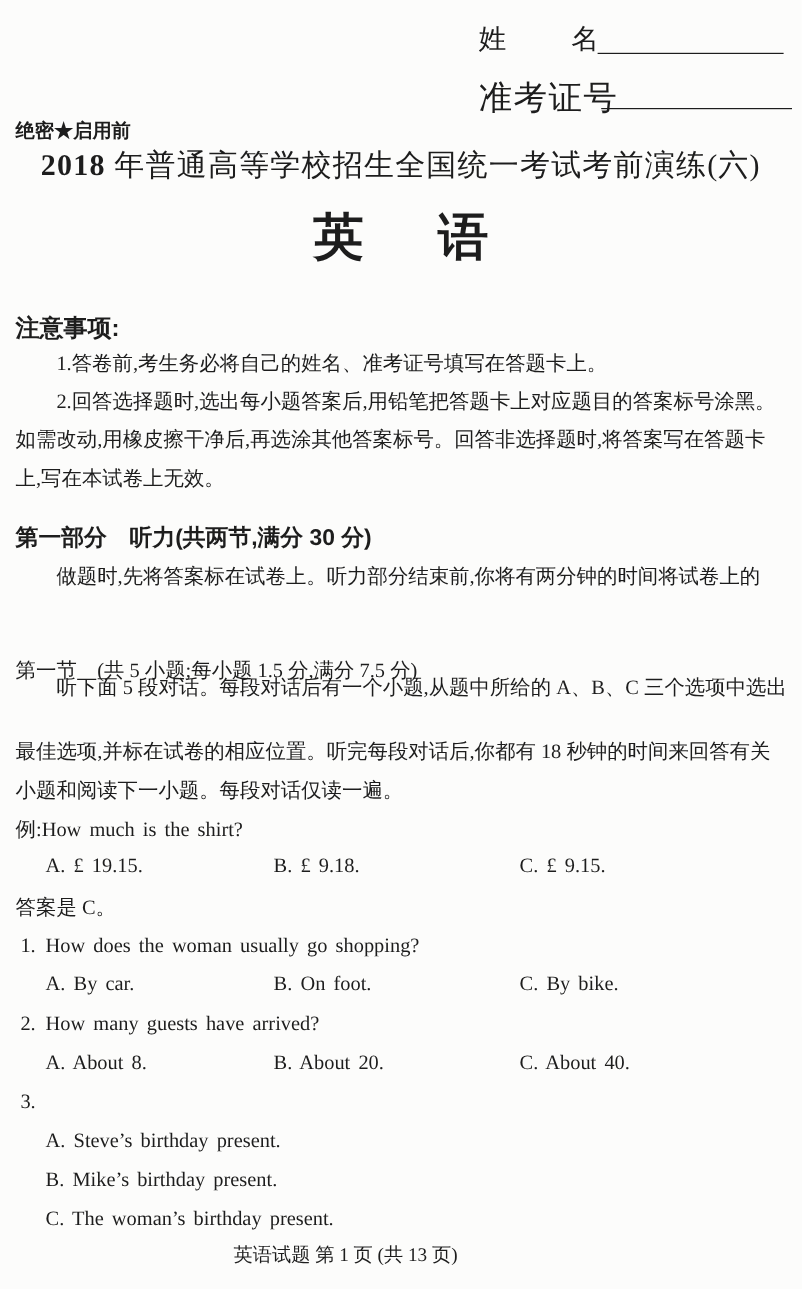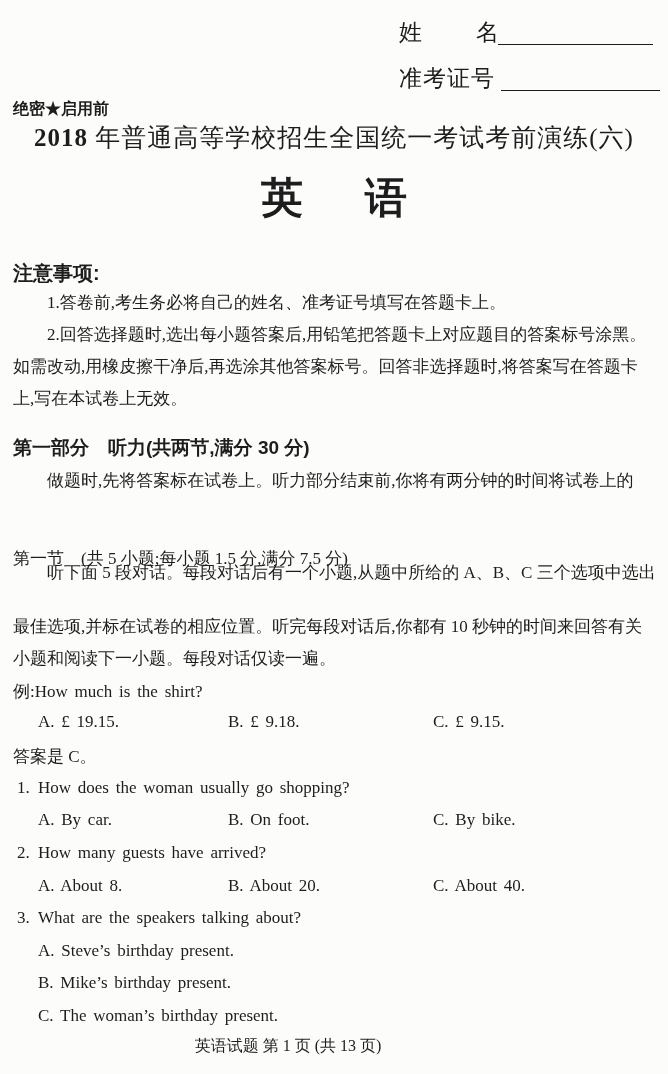--- a/index.html
+++ b/index.html
@@ -7,21 +7,21 @@
     position:relative;
     width:668px;height:1074px;
     background:#fcfcfb;
     color:#1d1d1d;
     font-family:"Liberation Serif", serif;
     overflow:hidden;
   }
   .abs{position:absolute;white-space:pre;}
   
   .name-label{left:399px;top:17px;width:100px;font-size:23px;display:flex;justify-content:space-between;}
-  .ticket-label{left:399px;top:63px;font-size:23px;letter-spacing:1px;}
+  .ticket-label{left:399px;top:63px;font-size:28px;letter-spacing:1px;}
   .fill-line{position:absolute;border-bottom:1.5px solid #1d1d1d;height:0;}
   .fill-line.name{left:498px;top:44px;width:155px;}
   .fill-line.ticket{left:501px;top:90px;width:159px;}
   
   .security{left:13px;top:99px;font-size:16px;font-weight:bold;font-family:"Liberation Sans",sans-serif;}
   .exam-title{left:0;top:121px;width:668px;text-align:center;font-size:25px;letter-spacing:1px;}
   .exam-title .year{font-weight:bold;}
   .subject{left:0;top:170px;width:668px;display:flex;justify-content:center;gap:62px;
            font-size:42px;font-weight:bold;font-family:"Liberation Sans",sans-serif;}
   
@@ -64,21 +64,21 @@
   <div class="abs cn" style="left:47px;top:291px;">1.答卷前,考生务必将自己的姓名、准考证号填写在答题卡上。</div>
   <div class="abs cn" style="left:47px;top:323px;">2.回答选择题时,选出每小题答案后,用铅笔把答题卡上对应题目的答案标号涂黑。</div>
   <div class="abs cn" style="left:13px;top:355px;">如需改动,用橡皮擦干净后,再选涂其他答案标号。回答非选择题时,将答案写在答题卡</div>
   <div class="abs cn" style="left:13px;top:387px;">上,写在本试卷上无效。</div>
 
   <div class="abs hd-part" style="left:13px;top:435px;">第一部分　听力(共两节,满分 30 分)</div>
   <div class="abs cn" style="left:47px;top:469px;">做题时,先将答案标在试卷上。听力部分结束前,你将有两分钟的时间将试卷上的</div>
 
   <div class="abs cn" style="left:13px;top:547px;">第一节　(共 5 小题;每小题 1.5 分,满分 7.5 分)</div>
   <div class="abs cn" style="left:47px;top:561px;">听下面 5 段对话。每段对话后有一个小题,从题中所给的 A、B、C 三个选项中选出</div>
-  <div class="abs cn" style="left:13px;top:615px;">最佳选项,并标在试卷的相应位置。听完每段对话后,你都有 10 秒钟的时间来回答有关</div>
+  <div class="abs cn" style="left:13px;top:615px;">最佳选项,并标在试卷的相应位置。听完每段对话后,你都有 18 秒钟的时间来回答有关</div>
   <div class="abs cn" style="left:13px;top:647px;">小题和阅读下一小题。每段对话仅读一遍。</div>
 
   <div class="abs en" style="left:13px;top:680px;">例:How much is the shirt?</div>
   <div class="row en" style="top:712px;">
     <span class="optA">A. £ 19.15.</span>
     <span class="optB">B. £ 9.18.</span>
     <span class="optC">C. £ 9.15.</span>
   </div>
   <div class="abs cn" style="left:13px;top:745px;">答案是 C。</div>
 
@@ -97,21 +97,20 @@
     <span class="qtext">How many guests have arrived?</span>
   </div>
   <div class="row en" style="top:876px;">
     <span class="optA">A. About 8.</span>
     <span class="optB">B. About 20.</span>
     <span class="optC">C. About 40.</span>
   </div>
 
   <div class="row en" style="top:908px;">
     <span class="qnum">3.</span>
-    <span class="qtext">What are the speakers talking about?</span>
   </div>
   <div class="abs en" style="left:38px;top:973px;">B. Mike’s birthday present.</div>
   <div class="abs en" style="left:38px;top:941px;">A. Steve’s birthday present.</div>
   <div class="abs en" style="left:38px;top:1006px;">C. The woman’s birthday present.</div>
 
   <div class="abs footer">英语试题 第 1 页 (共 13 页)</div>
 
 </div>
 
 </body></html>

